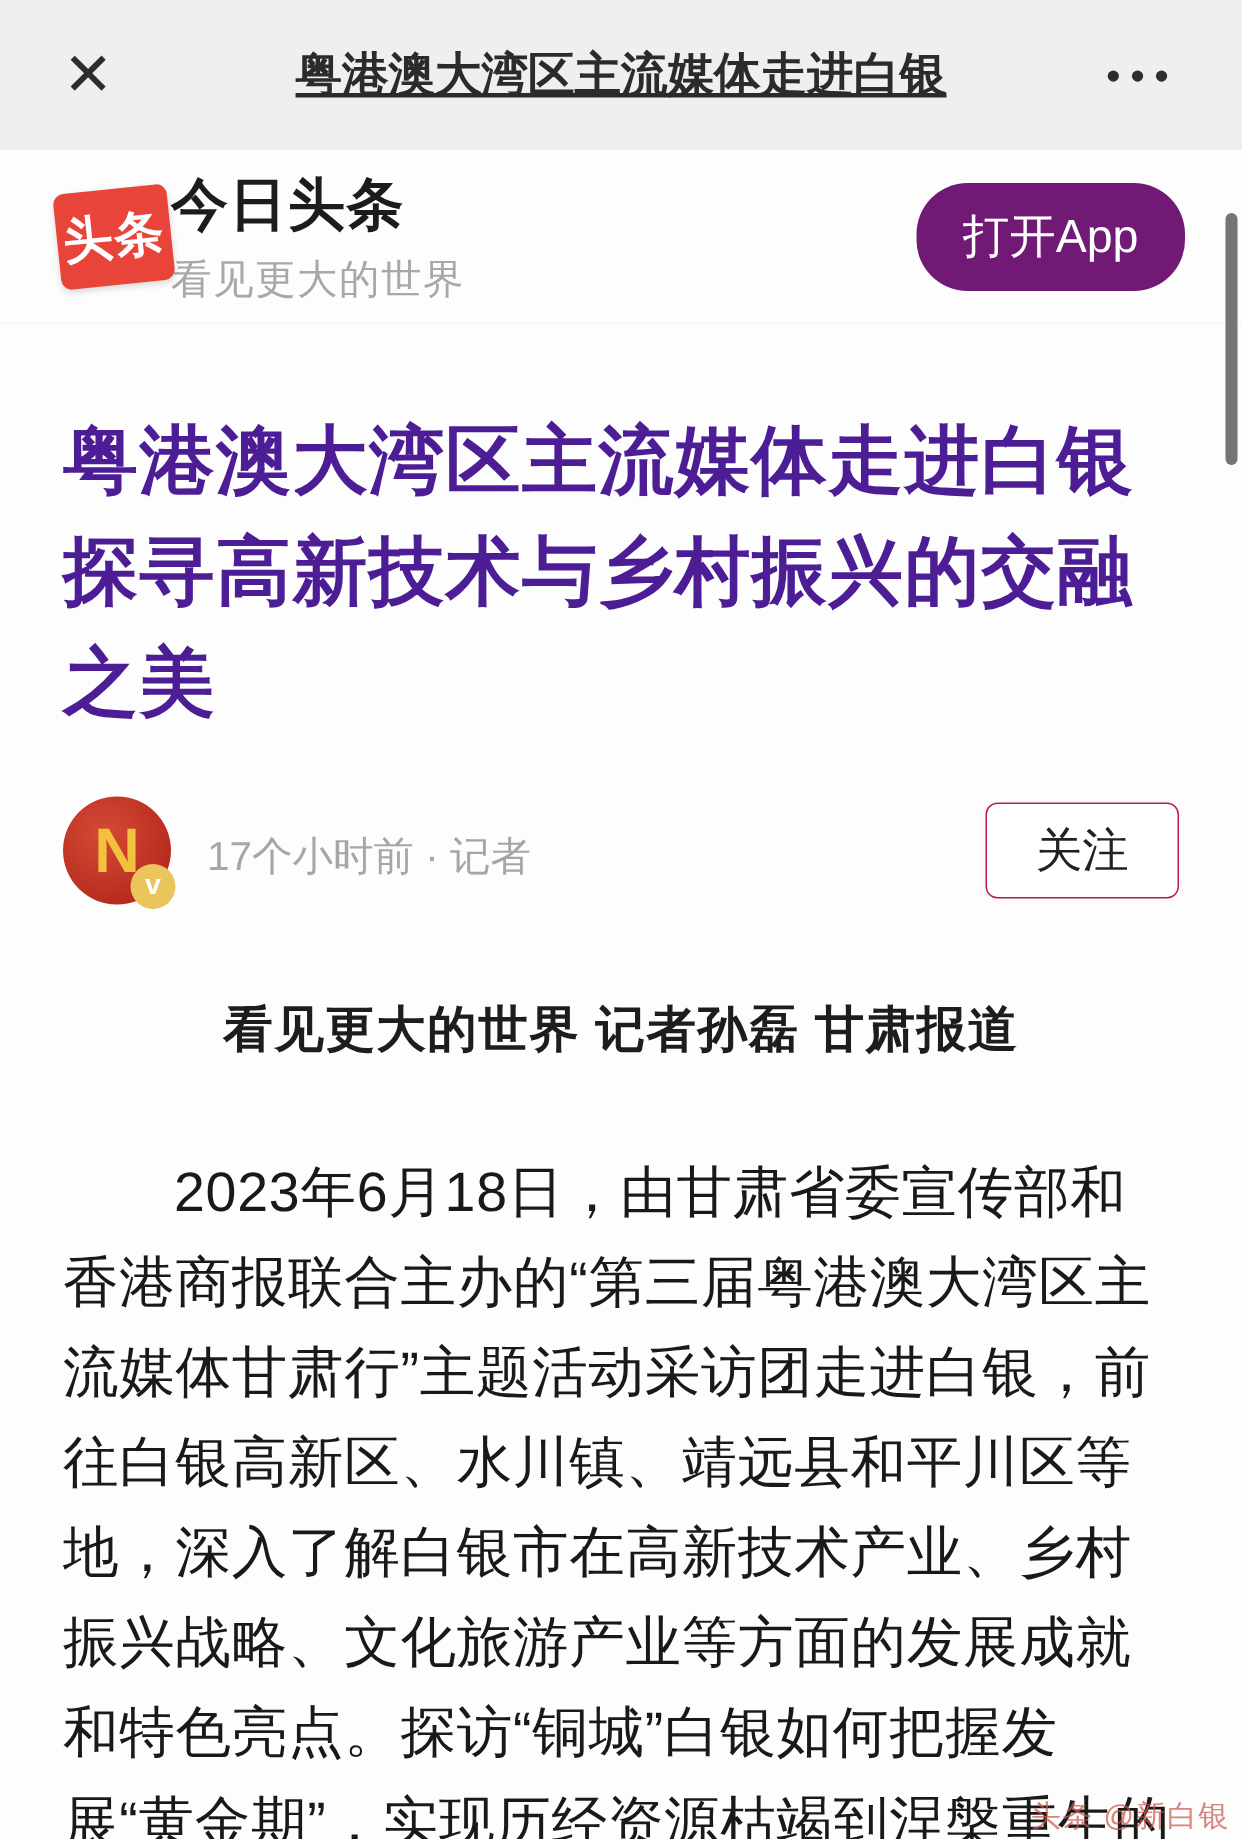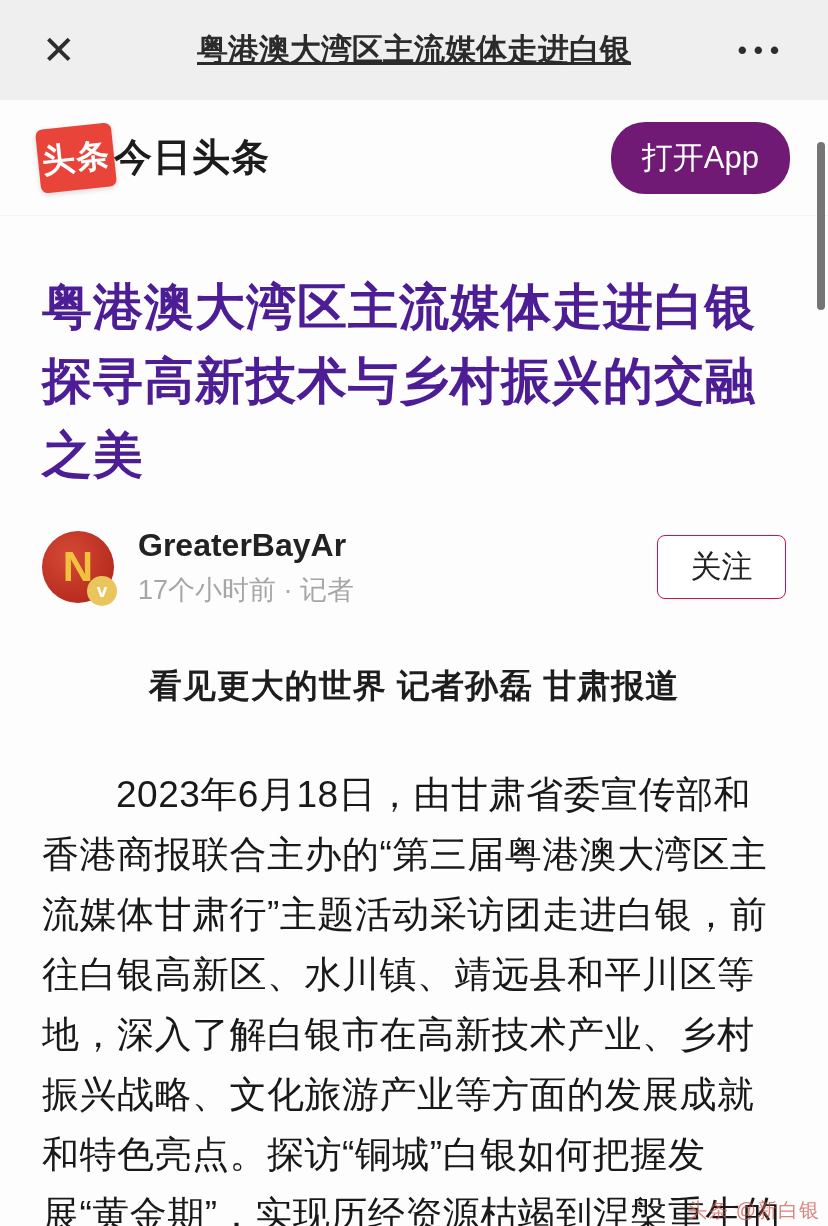--- a/index.html
+++ b/index.html
@@ -227,36 +227,36 @@
   <span class="bar-title">粤港澳大湾区主流媒体走进白银</span>
   <span class="more">•••</span>
 </div>
 
 <div class="appheader">
   <div class="logo">
     <span>头条</span>
   </div>
   <div class="titles">
     <div class="app-name">今日头条</div>
+    <div class="slogan">看见更大的世界</div>
   </div>
   <button class="open-app">打开App</button>
 </div>
 
 <div class="scrollbar"></div>
 
 <div class="article">
   <h1>粤港澳大湾区主流媒体走进白银探寻高新技术与乡村振兴的交融之美</h1>
 
   <div class="author-row">
     <div class="avatar">
       <span class="letter">N</span>
       <span class="v-badge">v</span>
     </div>
     <div class="author-info">
-      <div class="author-name">GreaterBayAr</div>
       <div class="author-meta">17个小时前 · 记者</div>
     </div>
     <button class="follow-btn">关注</button>
   </div>
 
   <div class="lead">看见更大的世界 记者孙磊 甘肃报道</div>
 
   <p class="body-text">2023年6月18日，由甘肃省委宣传部和香港商报联合主办的“第三届粤港澳大湾区主流媒体甘肃行”主题活动采访团走进白银，前往白银高新区、水川镇、靖远县和平川区等地，深入了解白银市在高新技术产业、乡村振兴战略、文化旅游产业等方面的发展成就和特色亮点。探访“铜城”白银如何把握发展“黄金期”，实现历经资源枯竭到涅槃重生的华丽蝶变。</p>
 </div>
 

